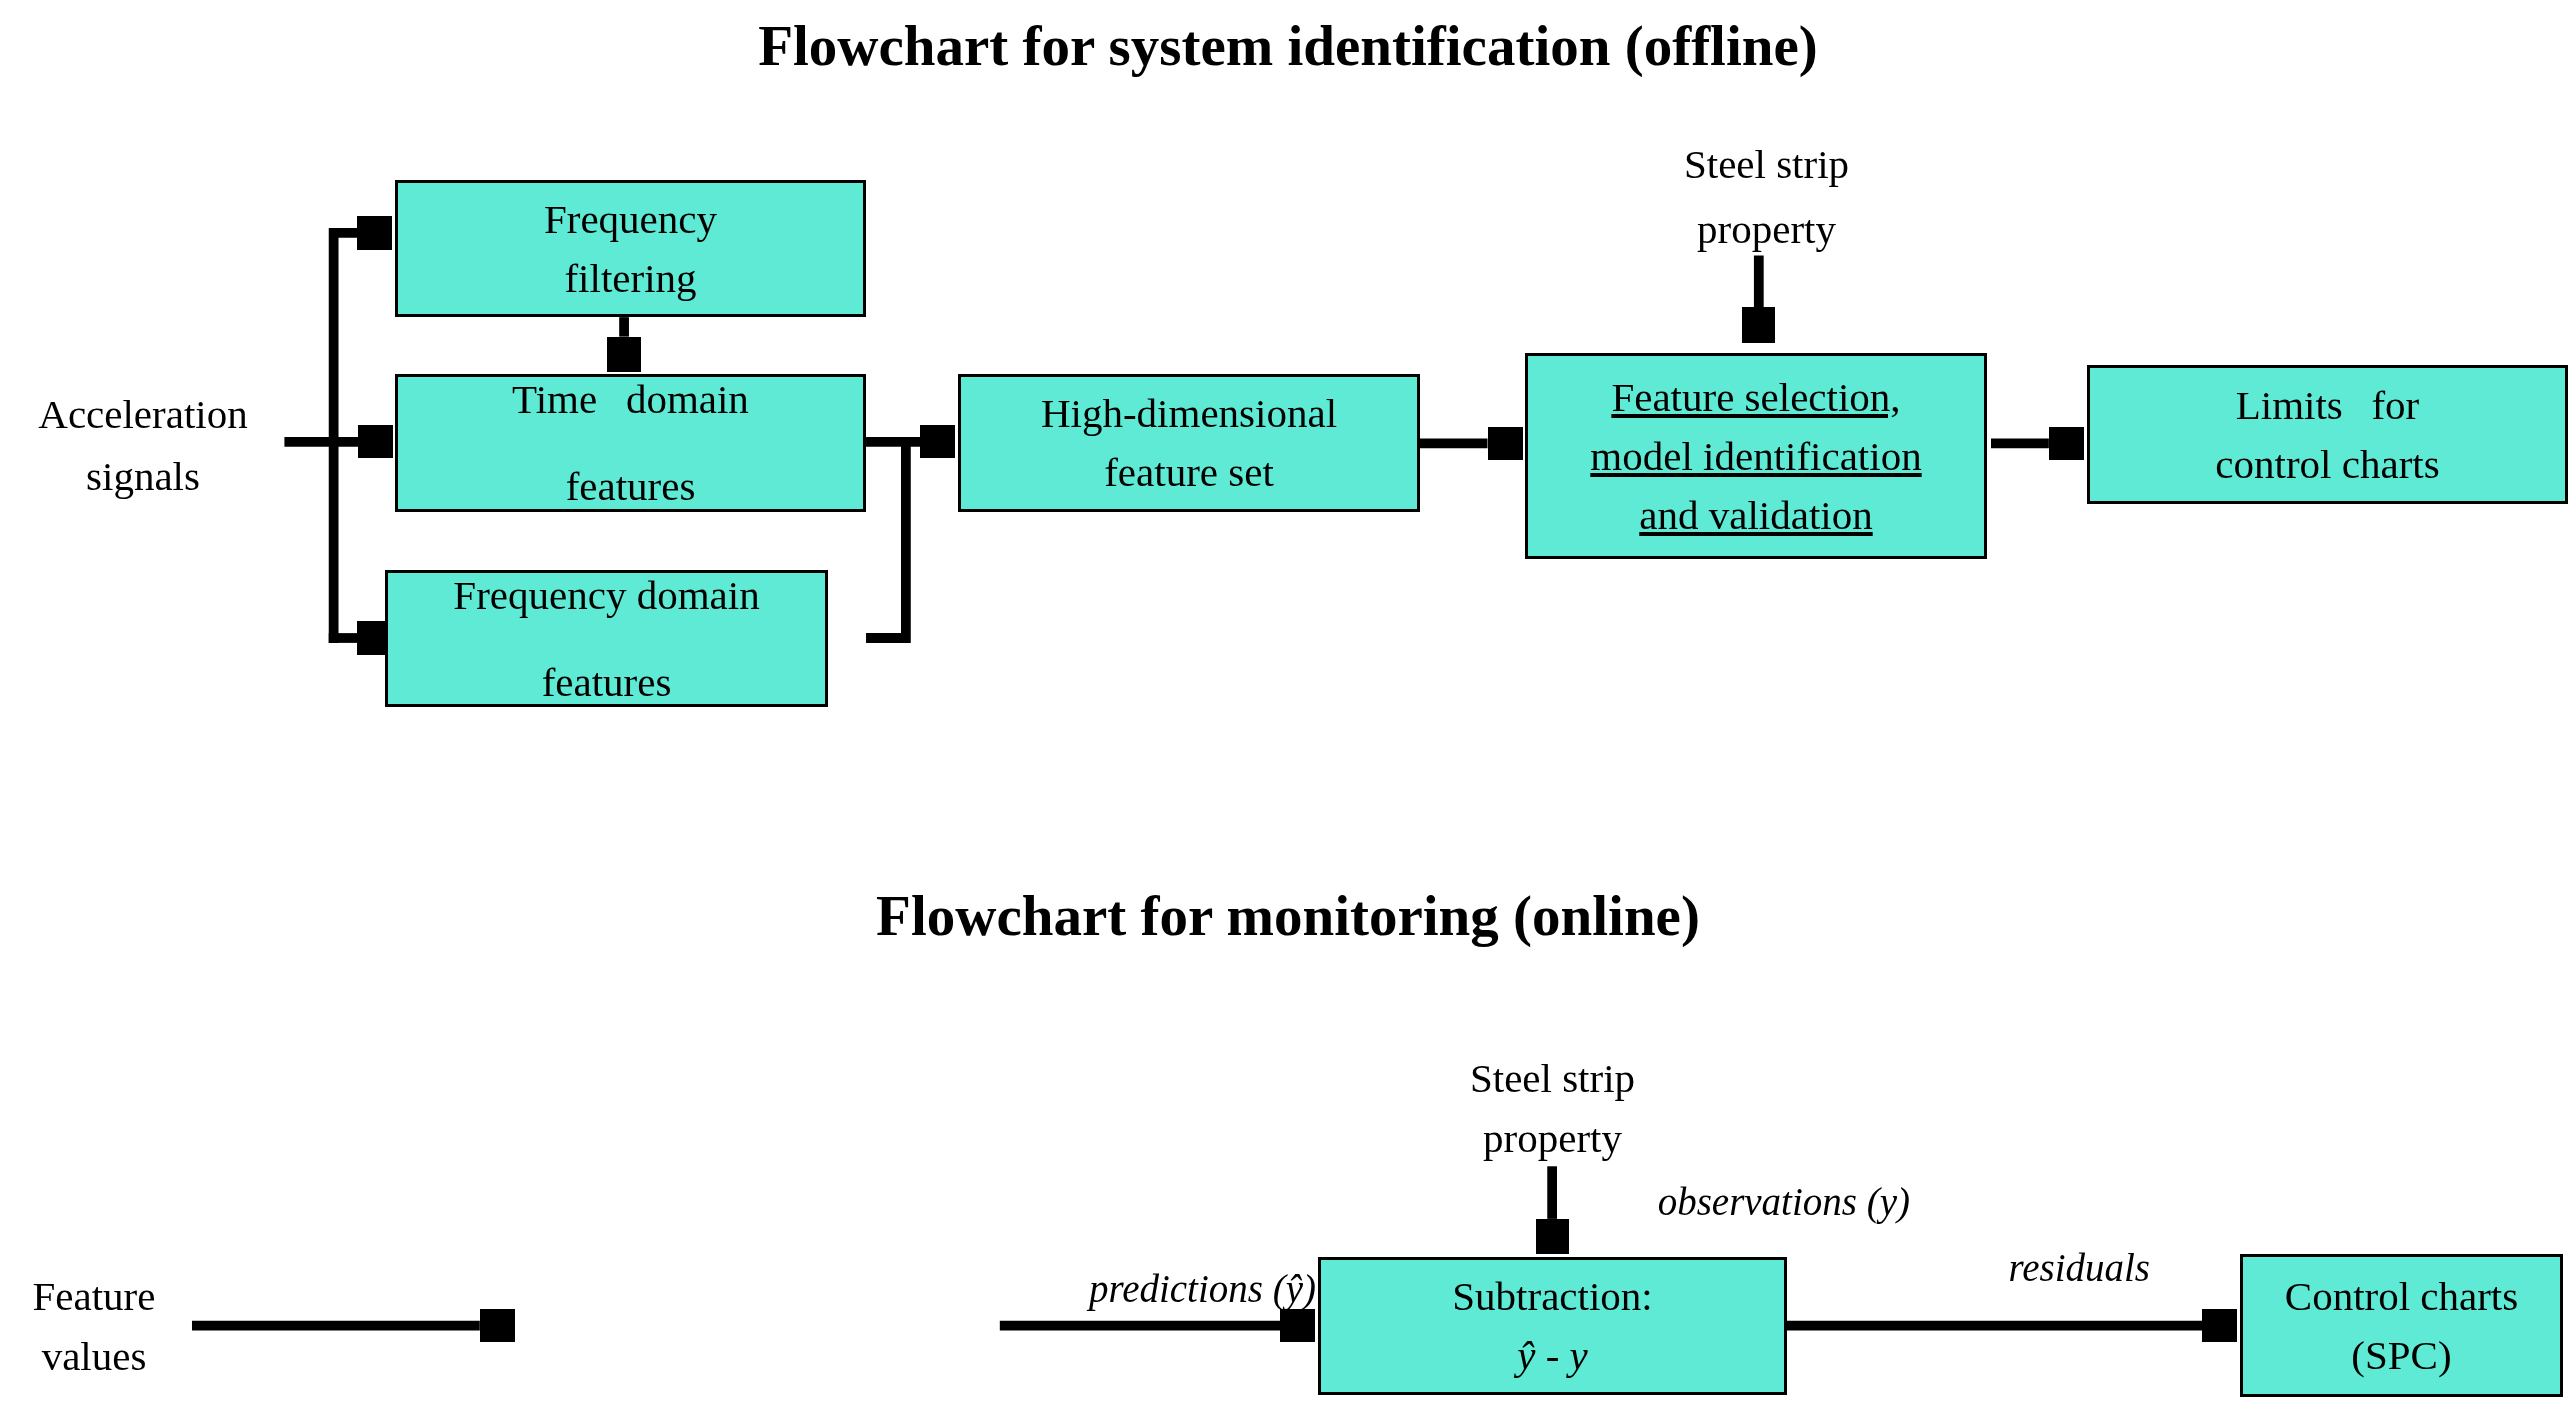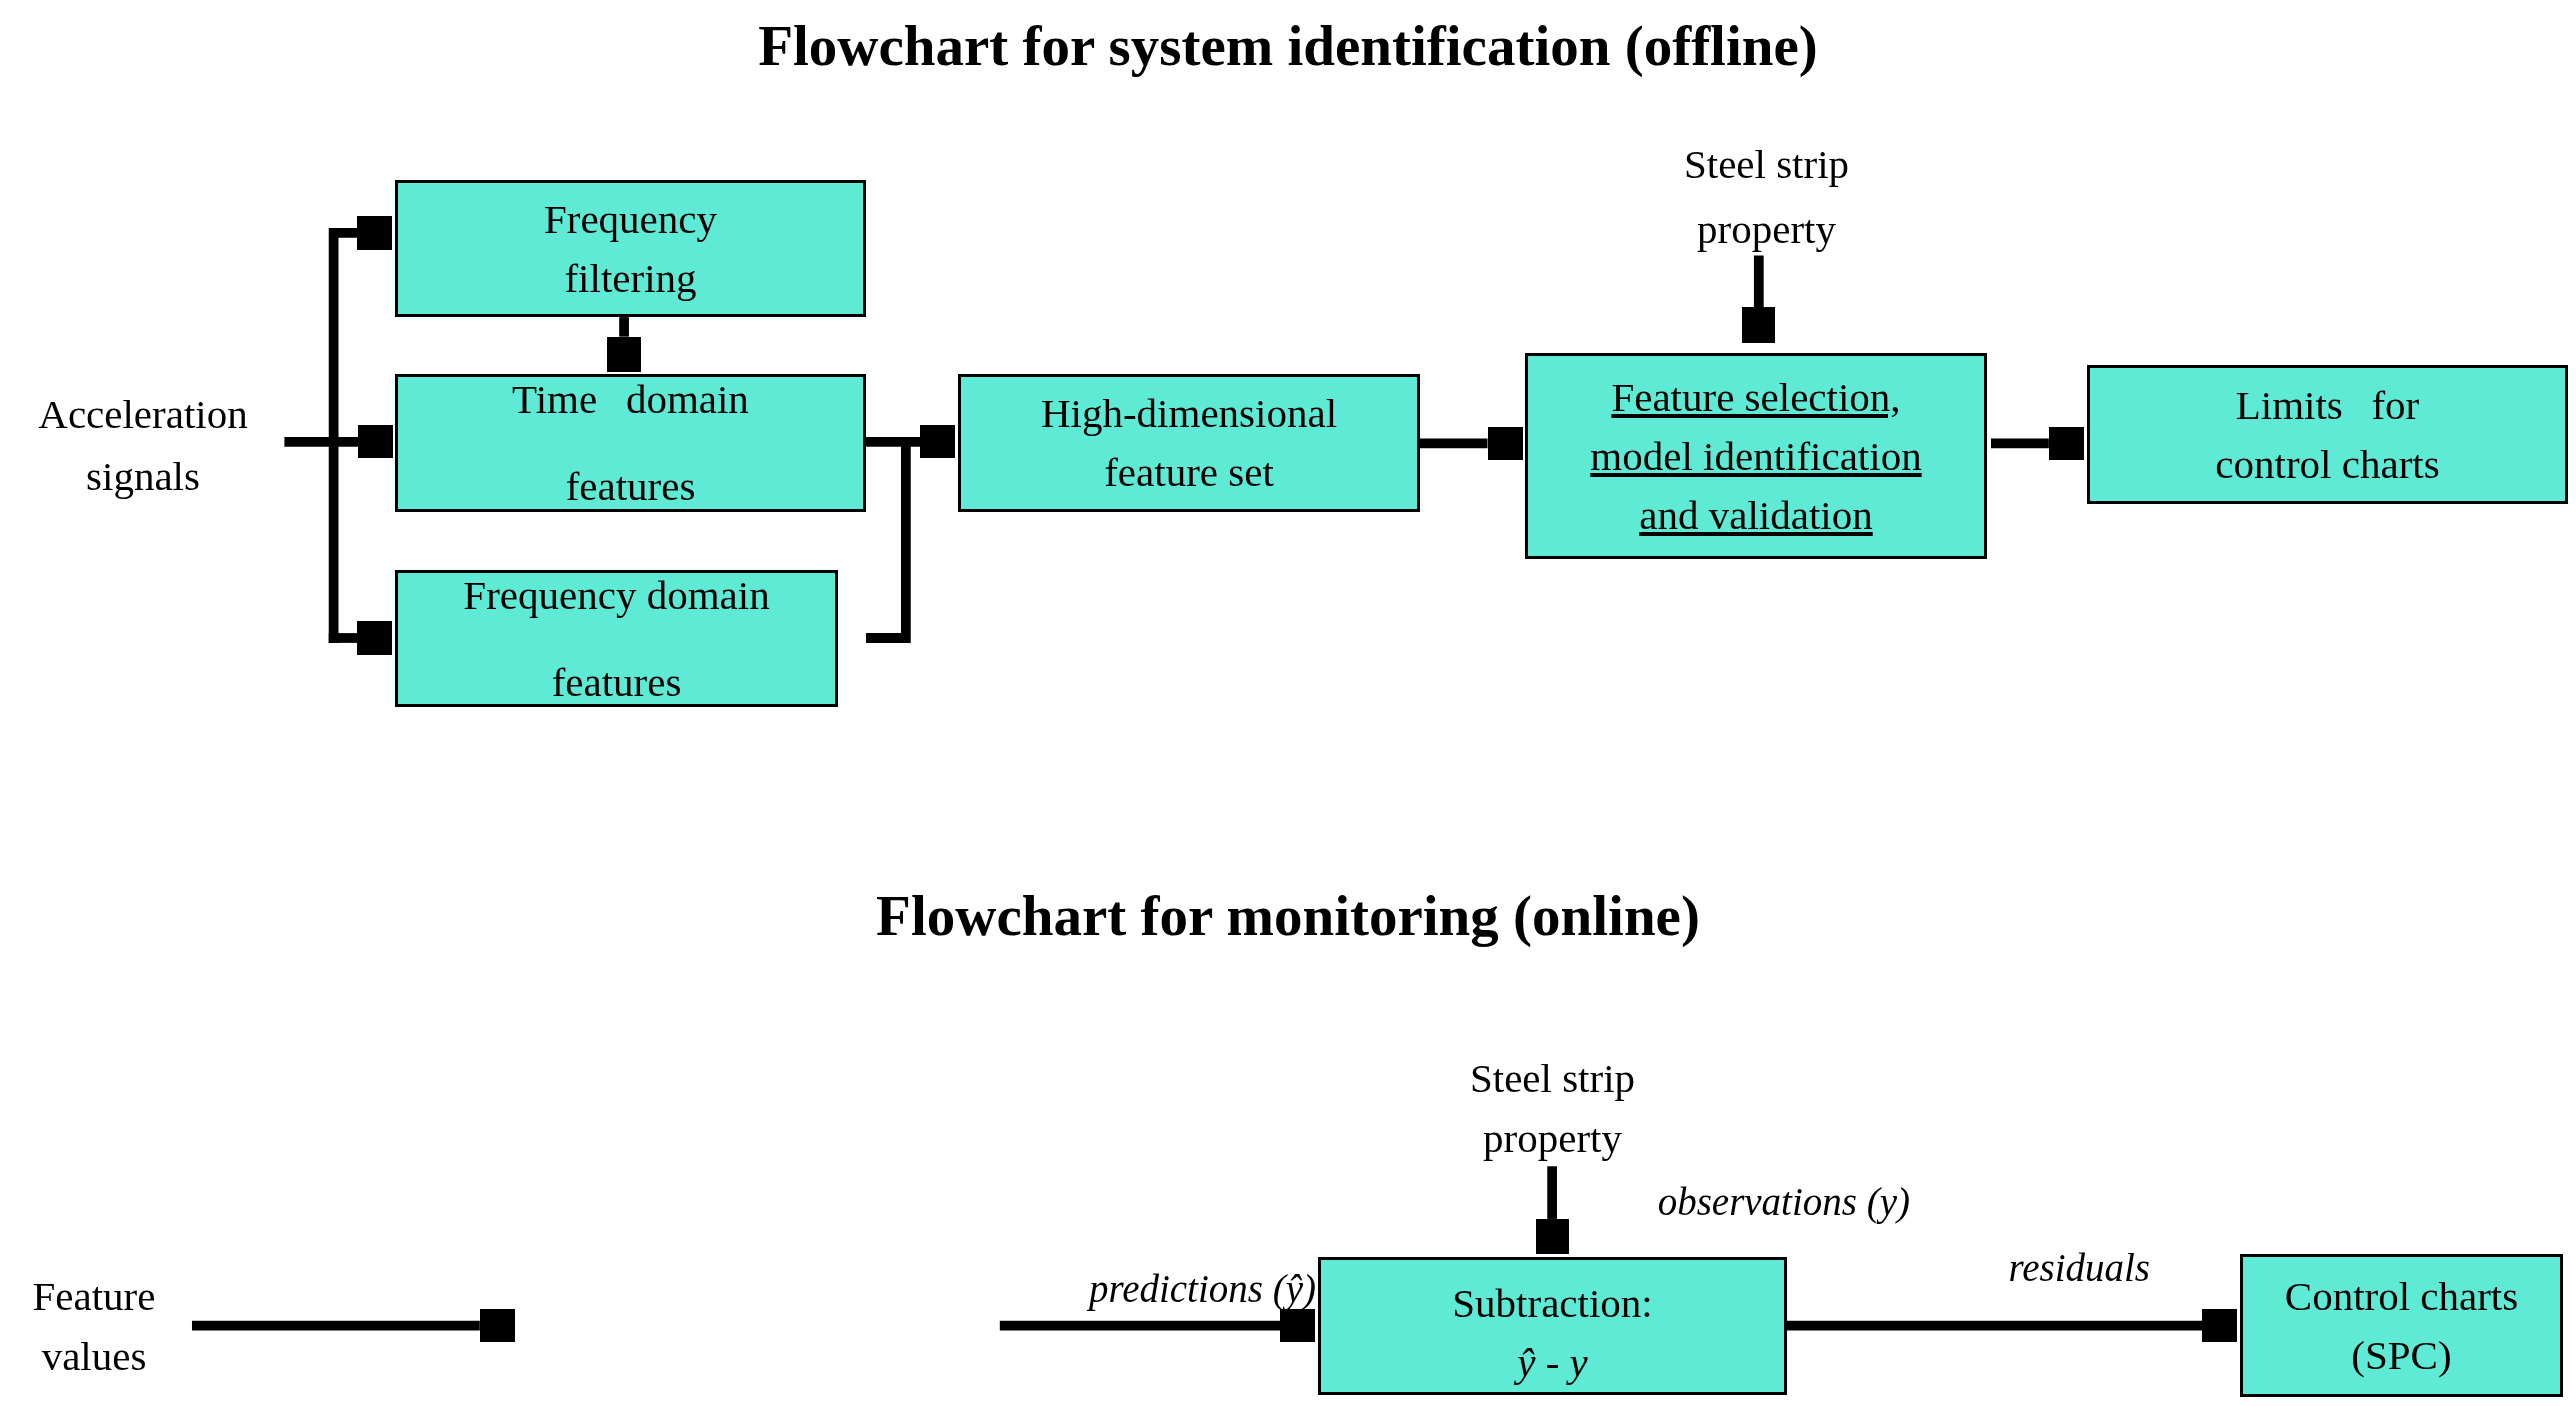--- a/index.html
+++ b/index.html
@@ -95,21 +95,21 @@
   <div class="abs node" style="left: 395px; top: 180px; width: 471px; height: 137px;">
     <div class="line">Frequency</div>
     <div class="line">filtering</div>
   </div>
 
   <div class="abs node" style="left: 395px; top: 374px; width: 471px; height: 138px; gap: 28px;">
     <div class="line wide-space">Time domain</div>
     <div class="line">features</div>
   </div>
 
-  <div class="abs node" style="left: 395px; top: 570px; width: 443px; height: 137px; gap: 28px;">
+  <div class="abs node" style="left: 385px; top: 570px; width: 443px; height: 137px; gap: 28px;">
     <div class="line">Frequency domain</div>
     <div class="line">features</div>
   </div>
 
   <div class="abs node" style="left: 958px; top: 374px; width: 462px; height: 138px;">
     <div class="line">High-dimensional</div>
     <div class="line">feature set</div>
   </div>
 
   <div class="abs node" style="left: 1525px; top: 353px; width: 462px; height: 206px; text-decoration: underline;">
@@ -129,21 +129,21 @@
     <div class="line">Feature</div>
     <div class="line">values</div>
   </div>
 
   <div class="abs flow-label" style="left: 1402px; top: 1048px; width: 301px; line-height: 60px;">
     <div class="line">Steel strip</div>
     <div class="line">property</div>
   </div>
 
 
-  <div class="abs node" style="left: 1318px; top: 1257px; width: 469px; height: 138px; justify-content: flex-end;">
+  <div class="abs node" style="left: 1318px; top: 1257px; width: 469px; height: 138px;">
     <div class="line">Subtraction:</div>
     <div class="line math-line">ŷ - y</div>
   </div>
 
   <div class="abs node" style="left: 2240px; top: 1254px; width: 323px; height: 143px;">
     <div class="line">Control charts</div>
     <div class="line">(SPC)</div>
   </div>
 
   <div class="abs edge-label" style="left: 1000px; top: 1267px; width: 316px;">predictions (ŷ)</div>

